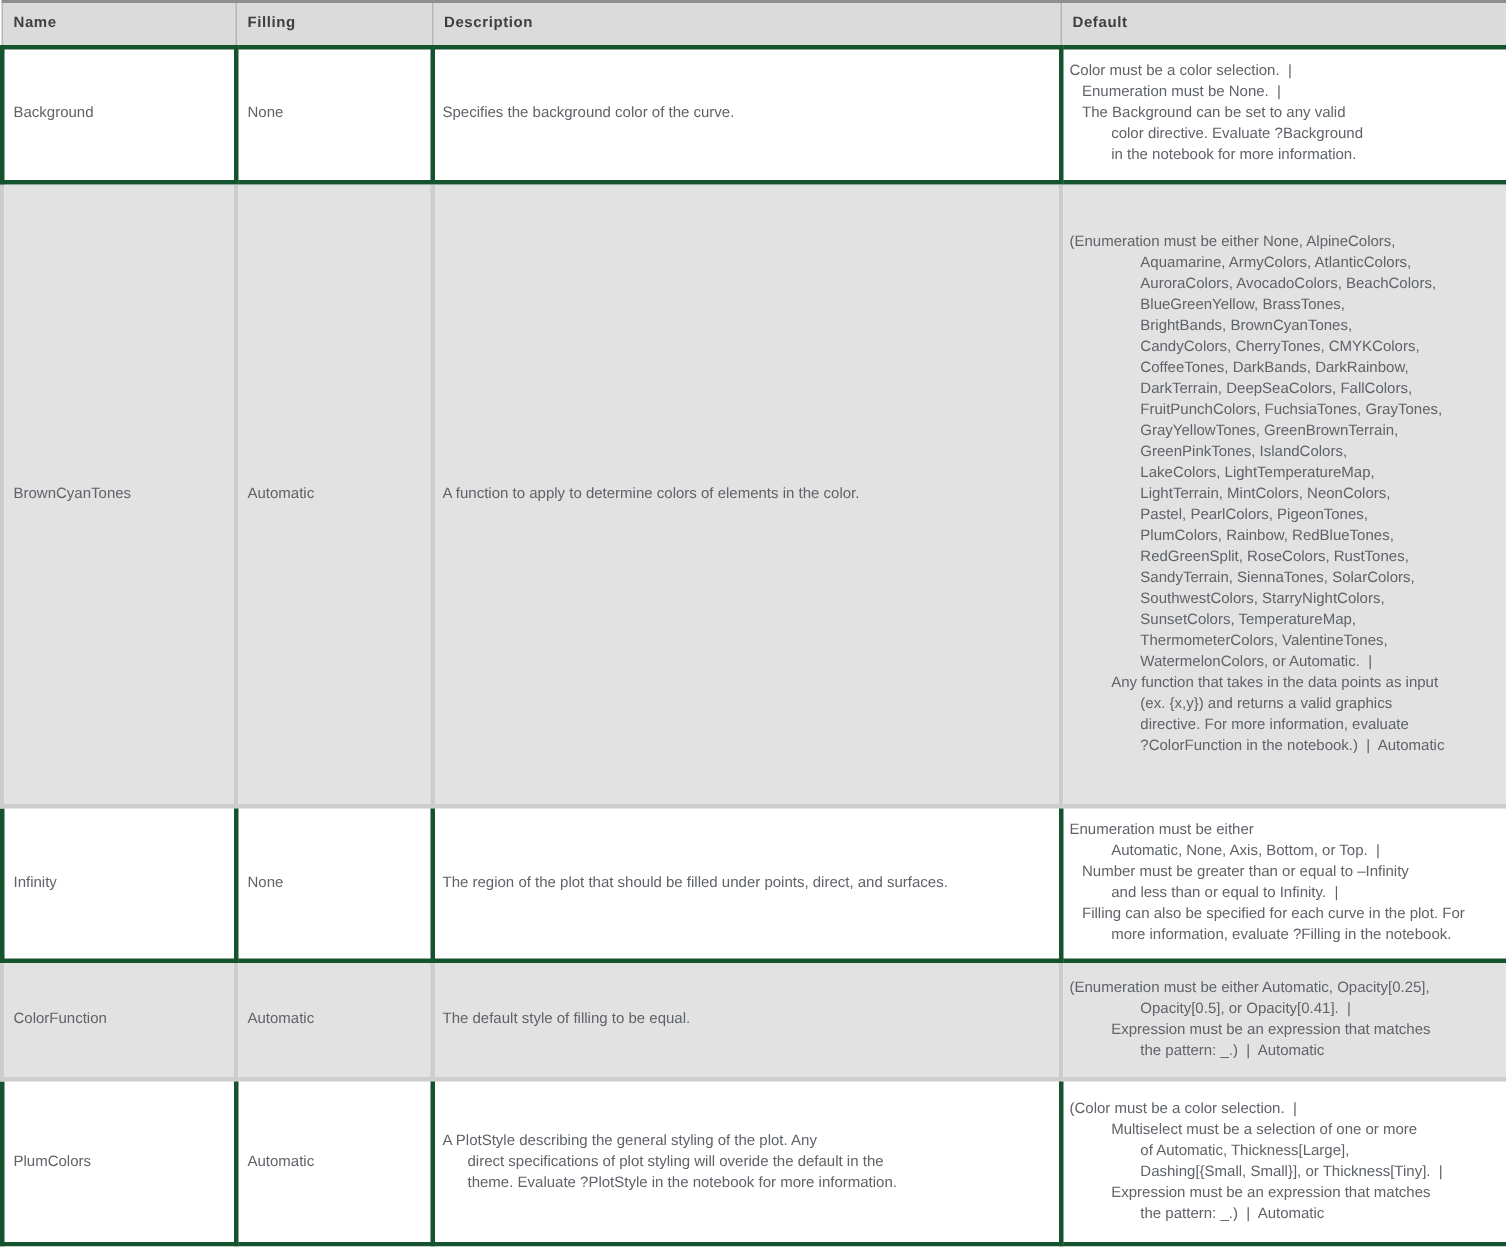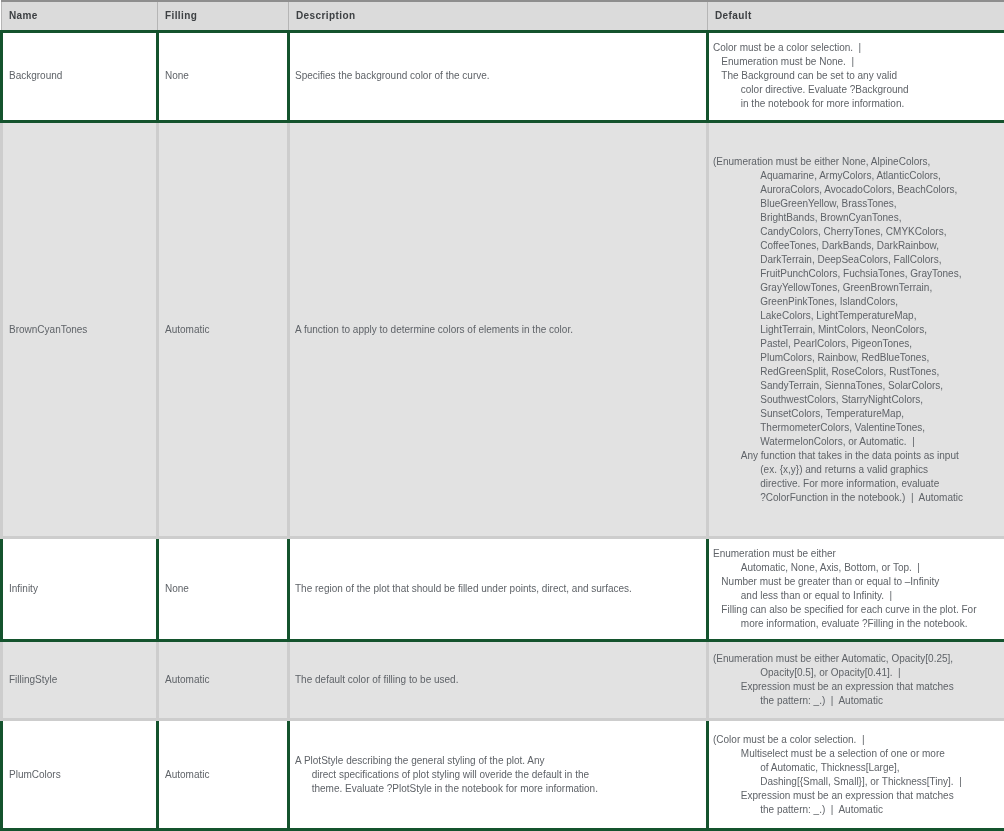--- a/index.html
+++ b/index.html
@@ -124,23 +124,23 @@
     <td class="default-cell">None</td>
     <td class="desc-cell">The region of the plot that should be filled under points, direct, and surfaces.</td>
     <td class="pattern-cell">Enumeration must be either
           Automatic, None, Axis, Bottom, or Top.  |
    Number must be greater than or equal to –Infinity
           and less than or equal to Infinity.  |
    Filling can also be specified for each curve in the plot. For
           more information, evaluate ?Filling in the notebook.</td>
   </tr>
       <tr>
-    <td class="name-cell">FillingStyle</td>
+    <td class="name-cell">ColorFunction</td>
     <td class="default-cell">Automatic</td>
-    <td class="desc-cell">The default color of filling to be used.</td>
+    <td class="desc-cell">The default style of filling to be equal.</td>
     <td class="pattern-cell">(Enumeration must be either Automatic, Opacity[0.25],
                  Opacity[0.5], or Opacity[0.41].  |
           Expression must be an expression that matches
                  the pattern: _.)  |  Automatic</td>
   </tr>
       <tr>
     <td class="name-cell">PlumColors</td>
     <td class="default-cell">Automatic</td>
     <td class="desc-cell">A PlotStyle describing the general styling of the plot. Any
       direct specifications of plot styling will overide the default in the

